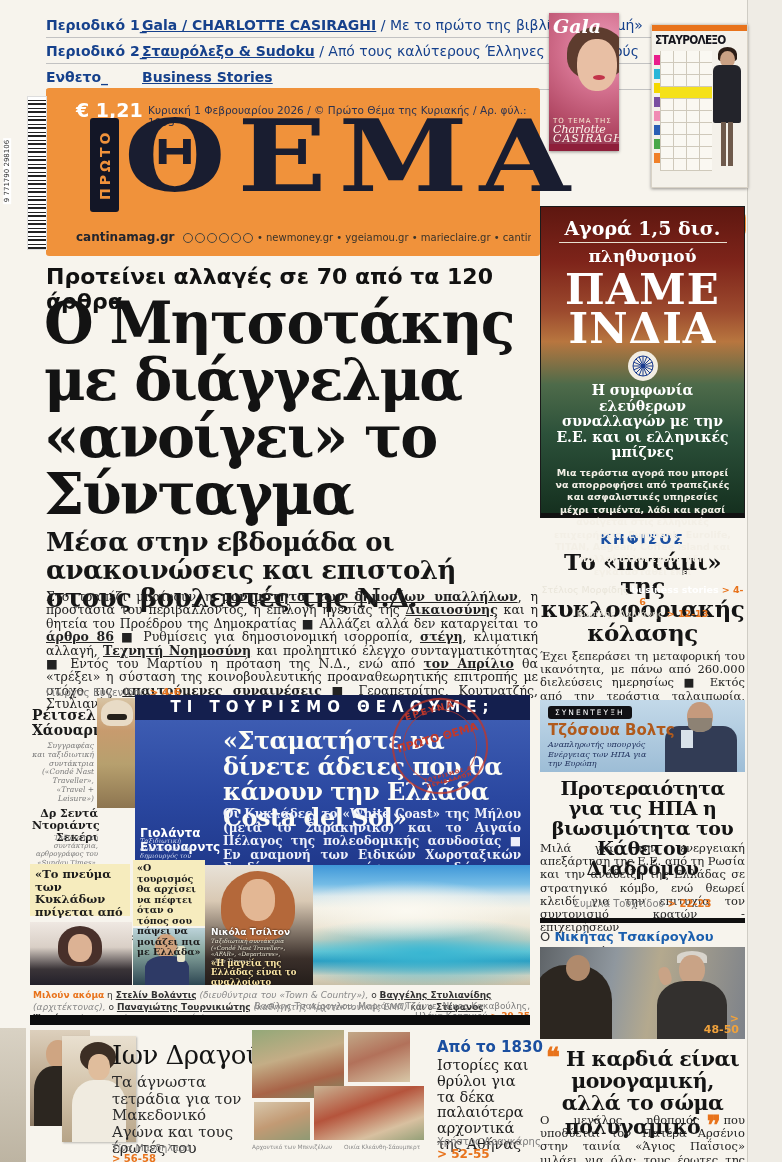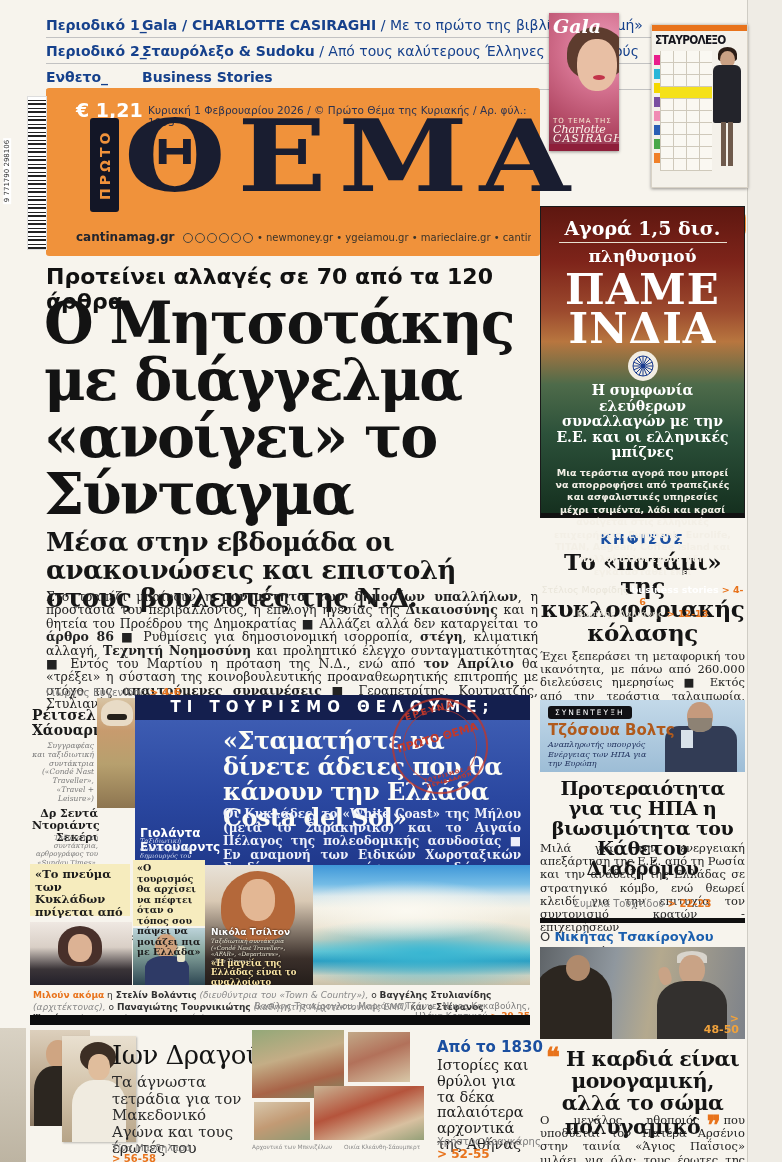--- a/index.html
+++ b/index.html
@@ -4,21 +4,21 @@
 <style>
   html,body{margin:0;padding:0;background:#e9e6df;}
   .page{position:relative;width:782px;height:1162px;background:#f7f4ed;overflow:hidden;
         font-family:"DejaVu Sans",sans-serif;color:#1a1a1a;}
   .abs{position:absolute;}
   .serif{font-family:"DejaVu Serif",serif;}
   .just{text-align:justify;}
 
   
   .sg-n{}
-  .sg-b{font-weight:700;}
+  .sg-b{font-weight:700;text-decoration:underline;}
   .sg-i{font-style:italic;color:#8a8a8a;font-weight:400;}
   .sg-o{color:#e8731c;font-weight:700;}
   .sg-g{color:#7d7d7d;}
   .sg-bl{color:#1b5fae;font-weight:700;}
   .sg-w{color:#e9e5da;}
   .sg-wb{color:#ffffff;font-weight:700;}
 
   
   .topstrip{left:46px;top:15px;width:700px;font-size:14px;line-height:21px;color:#16418c;}
   .ts-row{border-bottom:1px solid #c2c2c2;padding-bottom:1px;margin-bottom:3px;white-space:nowrap;overflow:hidden;}

